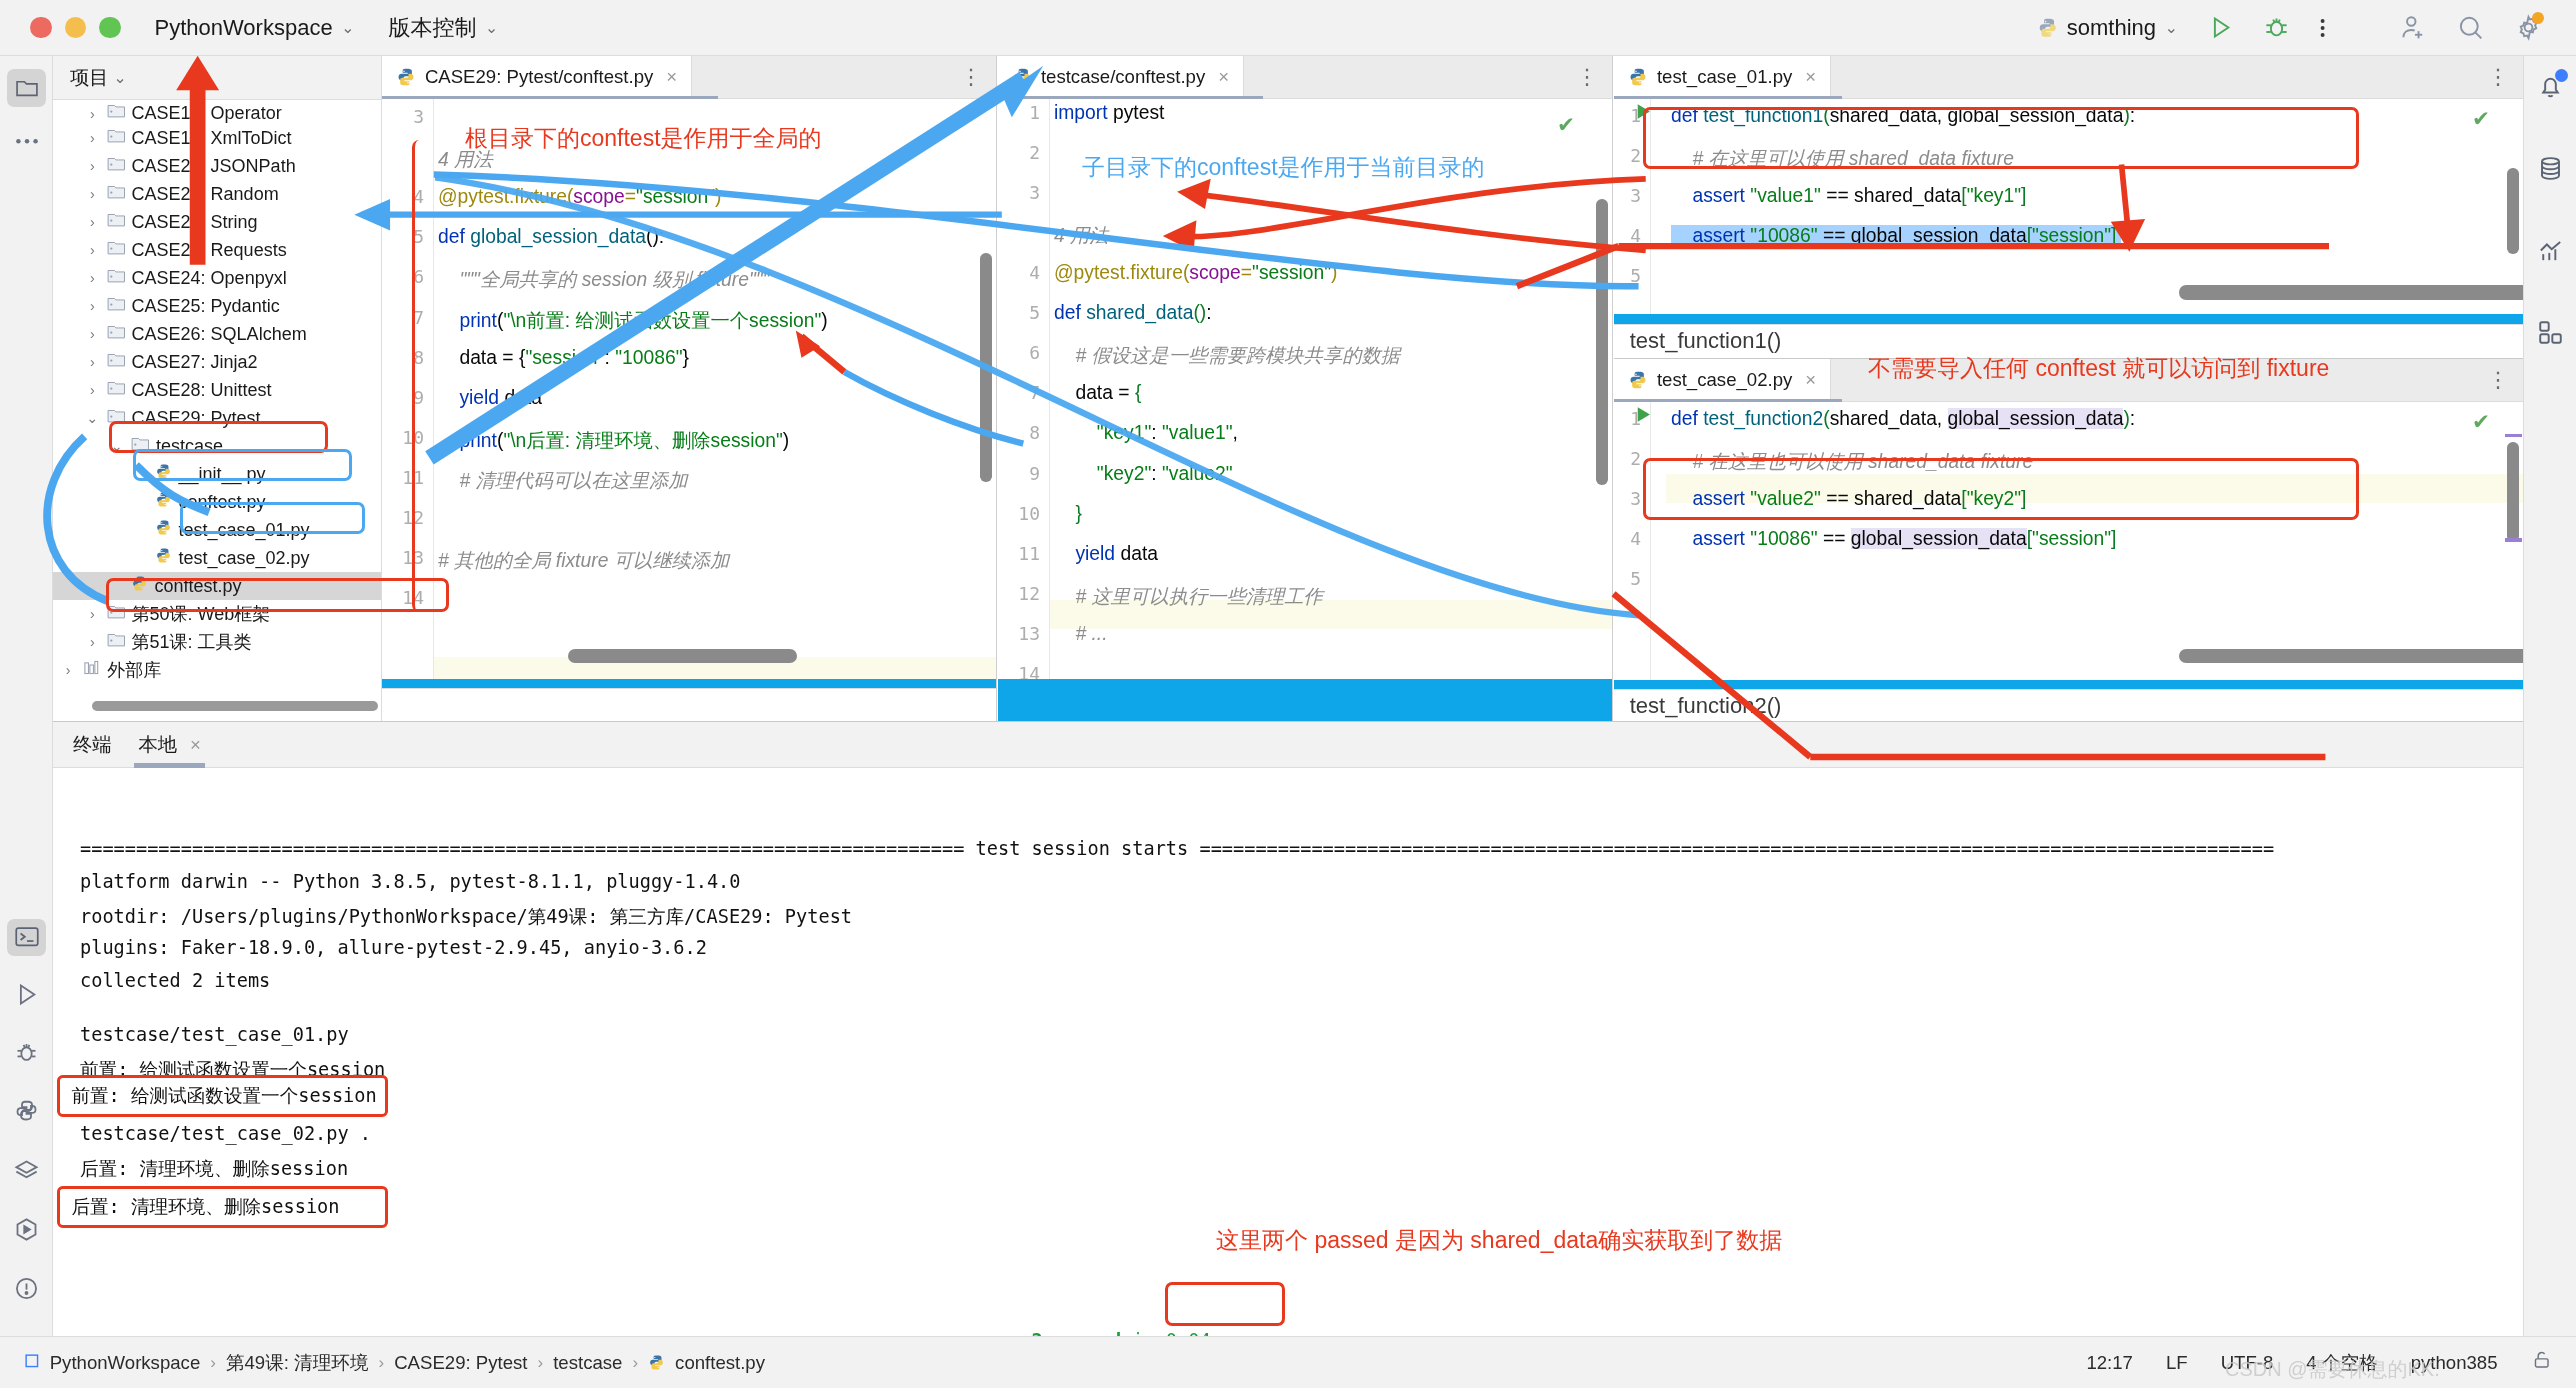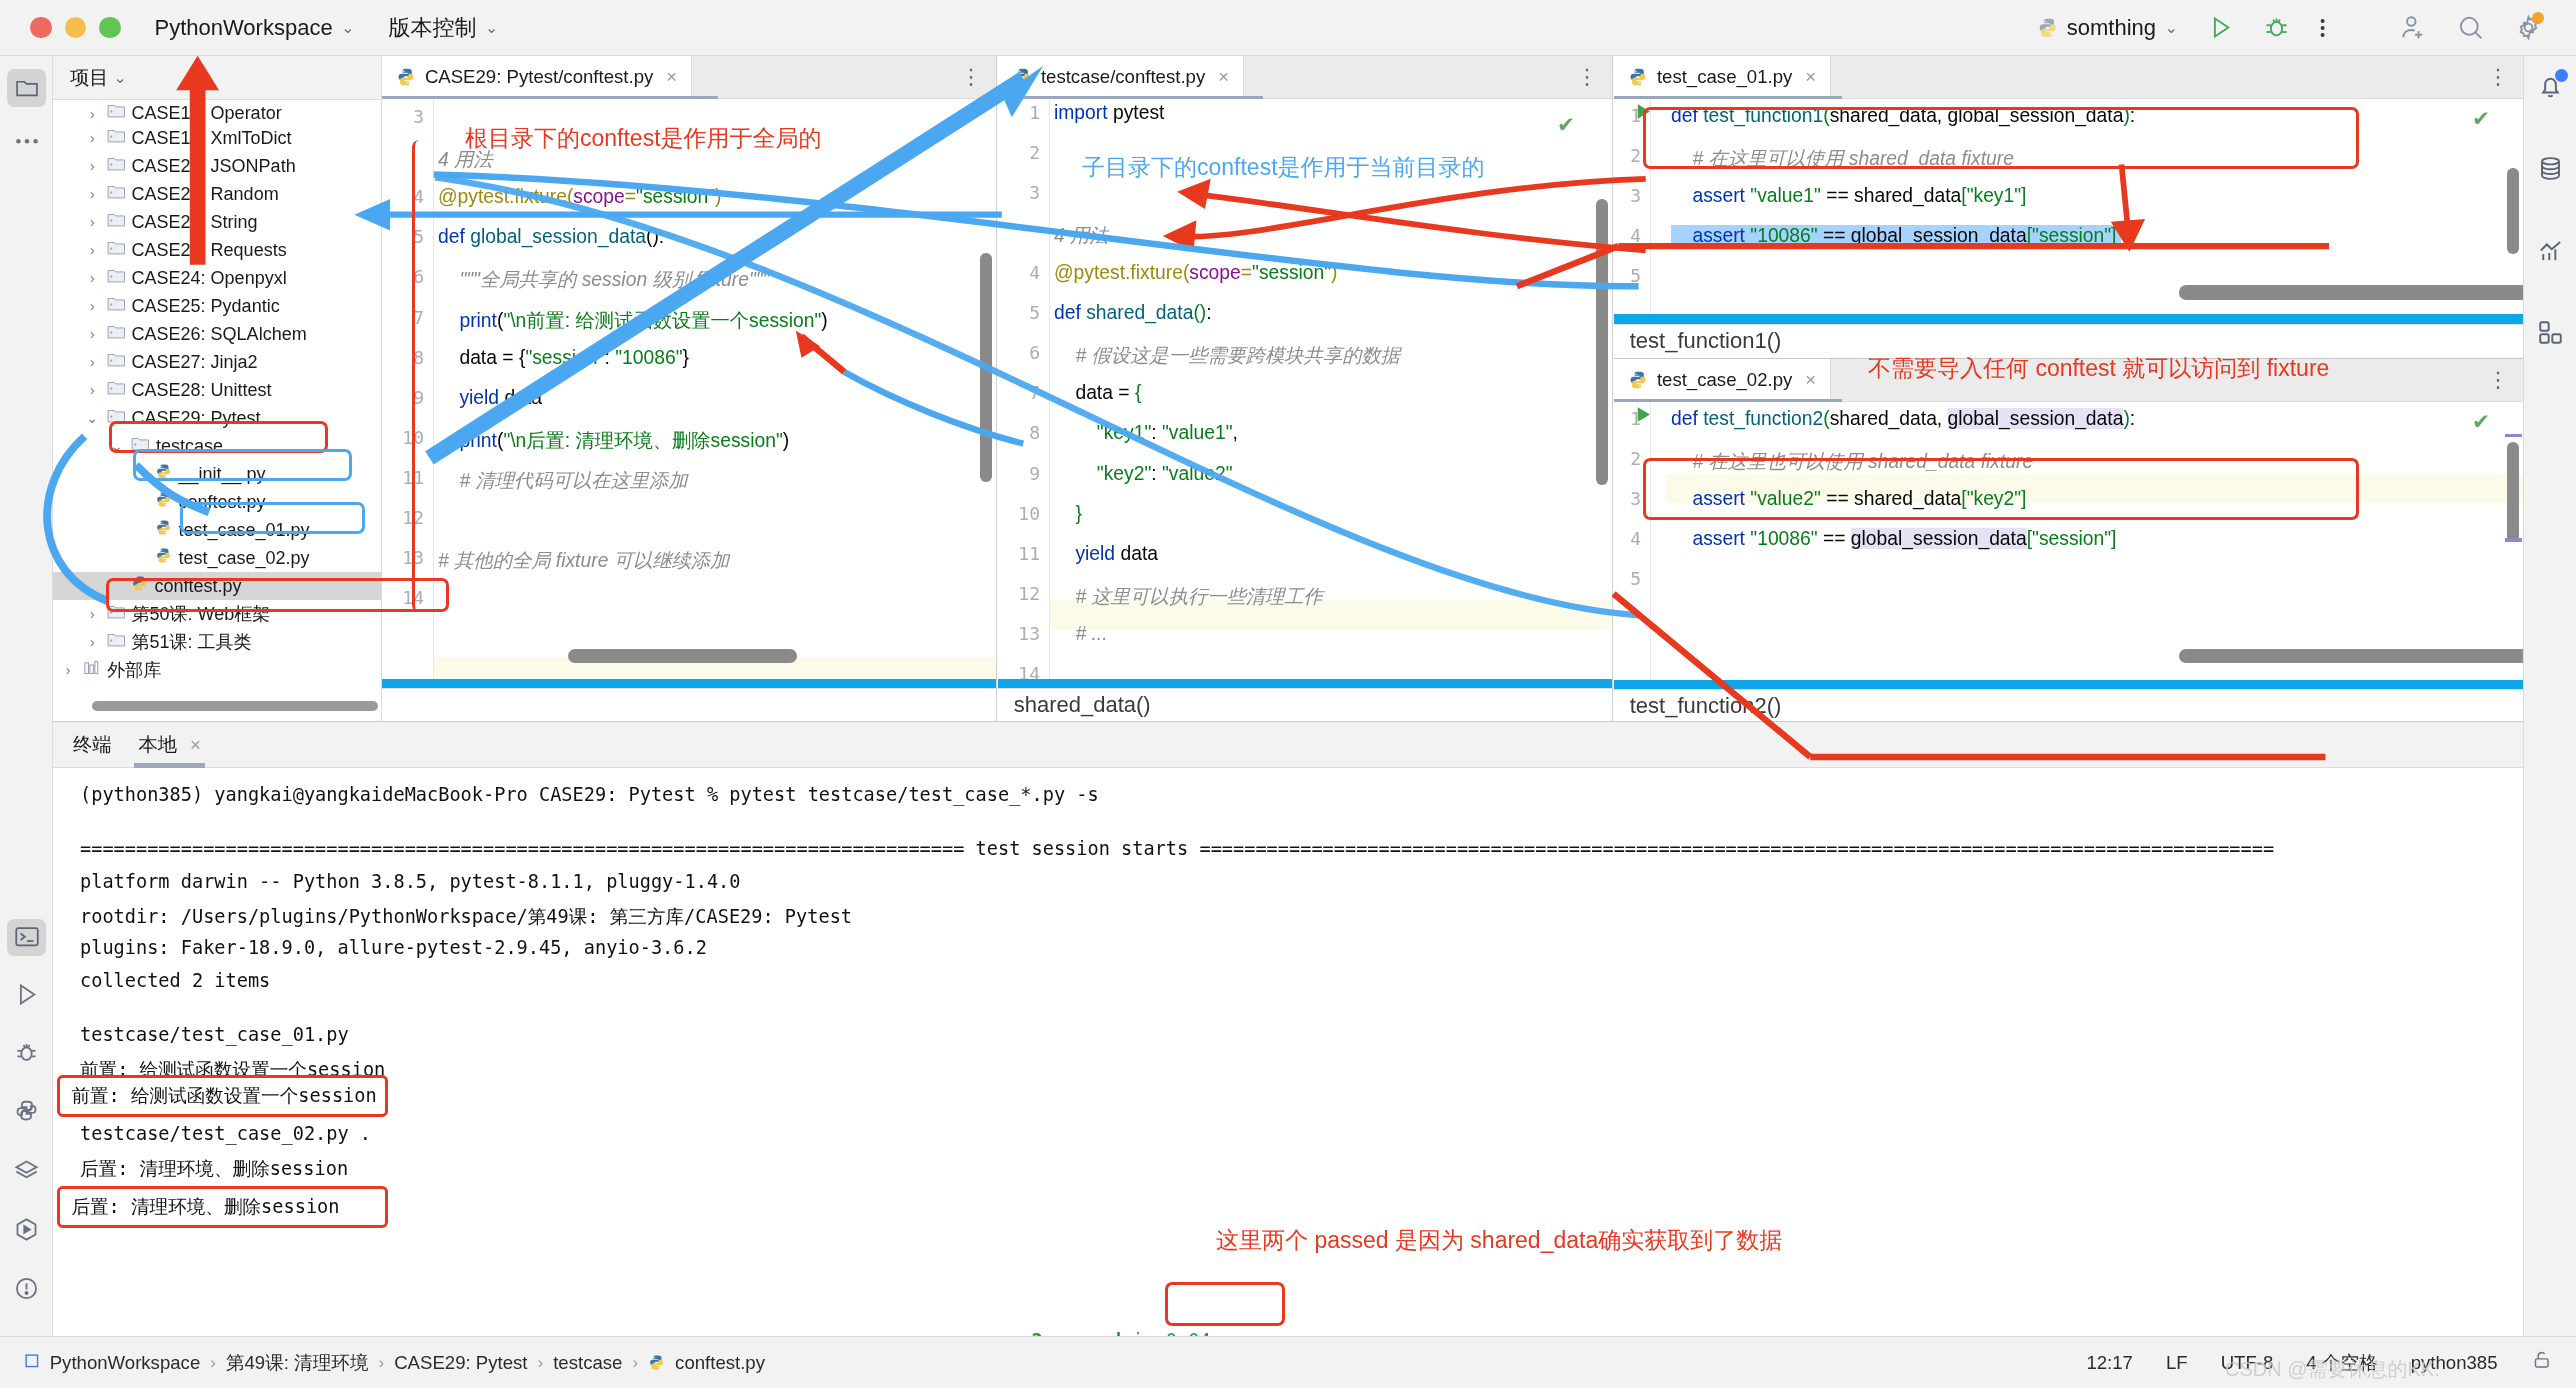--- a/index.html
+++ b/index.html
@@ -623,23 +623,20 @@
         <div class="ln" style="top: 404px; right: auto; left: 0px; width: 42px; text-align: right;">10</div>
         <div class="cl" style="top: 404px; left: 56px;"><span>    </span><span class="p">}</span></div>
         <div class="ln" style="top: 444px; right: auto; left: 0px; width: 42px; text-align: right;">11</div>
         <div class="cl" style="top: 444px; left: 56px;"><span>    </span><span class="k">yield</span><span> data</span></div>
         <div class="ln" style="top: 484px; right: auto; left: 0px; width: 42px; text-align: right;">12</div>
         <div class="cl" style="top: 484px; left: 56px;"><span class="c">    # 这里可以执行一些清理工作</span></div>
         <div class="ln" style="top: 524px; right: auto; left: 0px; width: 42px; text-align: right;">13</div>
         <div class="cl" style="top: 524px; left: 56px;"><span class="c">    # ...</span></div>
         <div class="ln" style="top: 564px; right: auto; left: 0px; width: 42px; text-align: right;">14</div>
       </div>
-    <div class="breadcrumb-bar">
-      <span>shared_data()</span>
-    </div>
   </div>
 
   <div class="ed" id="ed-rt" style="left:1614px;top:56px;width:909px;height:301px">
     <div class="ed-tabbar">
       <div class="ed-tab">
         <svg width="20" height="20" viewBox="0 0 24 24">
           <path d="M11 2c-3 0-3 1.4-3 2.6V7h6v1H6.6C5 8 3 9 3 12s2 4 3.6 4H9v-2.4C9 12 10 11 11.6 11h4.8C17.8 11 19 10 19 8.4V4.6C19 3.2 17 2 15 2zM9.6 4.2c.5 0 .9.4.9.9s-.4.9-.9.9-.9-.4-.9-.9.4-.9.9-.9z" fill="#3a74a8"></path>
           <path d="M13 22c3 0 3-1.4 3-2.6V17h-6v-1h7.4c1.6 0 3.6-1 3.6-4s-2-4-3.6-4H15v2.4c0 1.6-1 2.6-2.6 2.6H7.6C6.2 13 5 14 5 15.6v3.8C5 20.8 7 22 9 22zm1.4-2.2c-.5 0-.9-.4-.9-.9s.4-.9.9-.9.9.4.9.9-.4.9-.9.9z" fill="#f2c94c"></path>
         </svg>
         <span>test_case_01.py</span>
@@ -712,21 +709,20 @@
 
   <div class="term">
     <div class="term-head">
       <span>终端</span>
       <span class="term-tab-active">
         <span>本地</span>
         <span class="tab-close">×</span>
       </span>
     </div>
     <div class="term-body" id="term-body">
-        <div class="tline" style="top: 15.7px;">(python385) yangkai@yangkaideMacBook-Pro CASE29: Pytest % pytest testcase/test_case_*.py -s</div>
         <div class="tline" style="top: 49px;"></div>
         <div class="tline" style="top: 70px;">=============================================================================== test session starts ================================================================================================</div>
         <div class="tline" style="top: 103px;">platform darwin -- Python 3.8.5, pytest-8.1.1, pluggy-1.4.0</div>
         <div class="tline" style="top: 136px;">rootdir: /Users/plugins/PythonWorkspace/第49课: 第三方库/CASE29: Pytest</div>
         <div class="tline" style="top: 169px;">plugins: Faker-18.9.0, allure-pytest-2.9.45, anyio-3.6.2</div>
         <div class="tline" style="top: 202px;">collected 2 items</div>
         <div class="tline" style="top: 235px;"></div>
         <div class="tline" style="top: 256px;">testcase/test_case_01.py</div>
         <div class="tline" style="top: 289px;">前置: 给测试函数设置一个session</div>
         <div class="tline green" style="top: 322px;">.</div>

